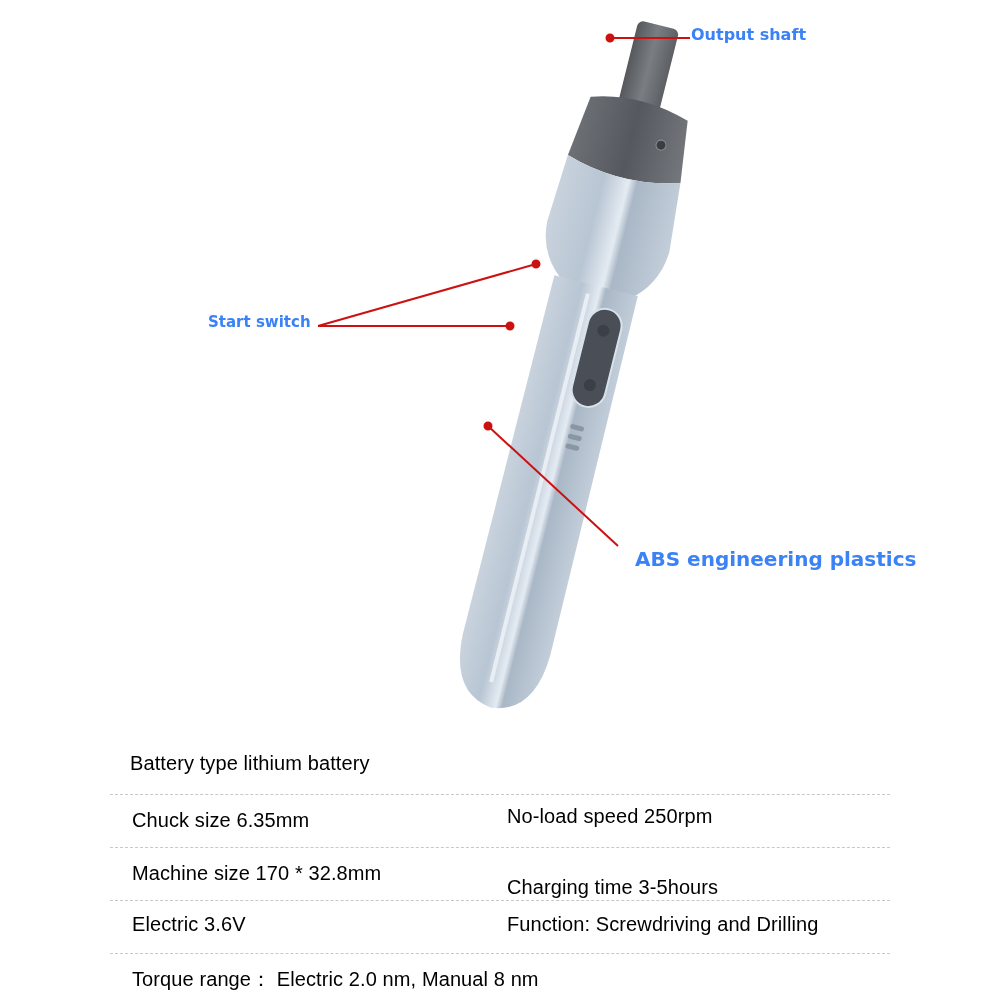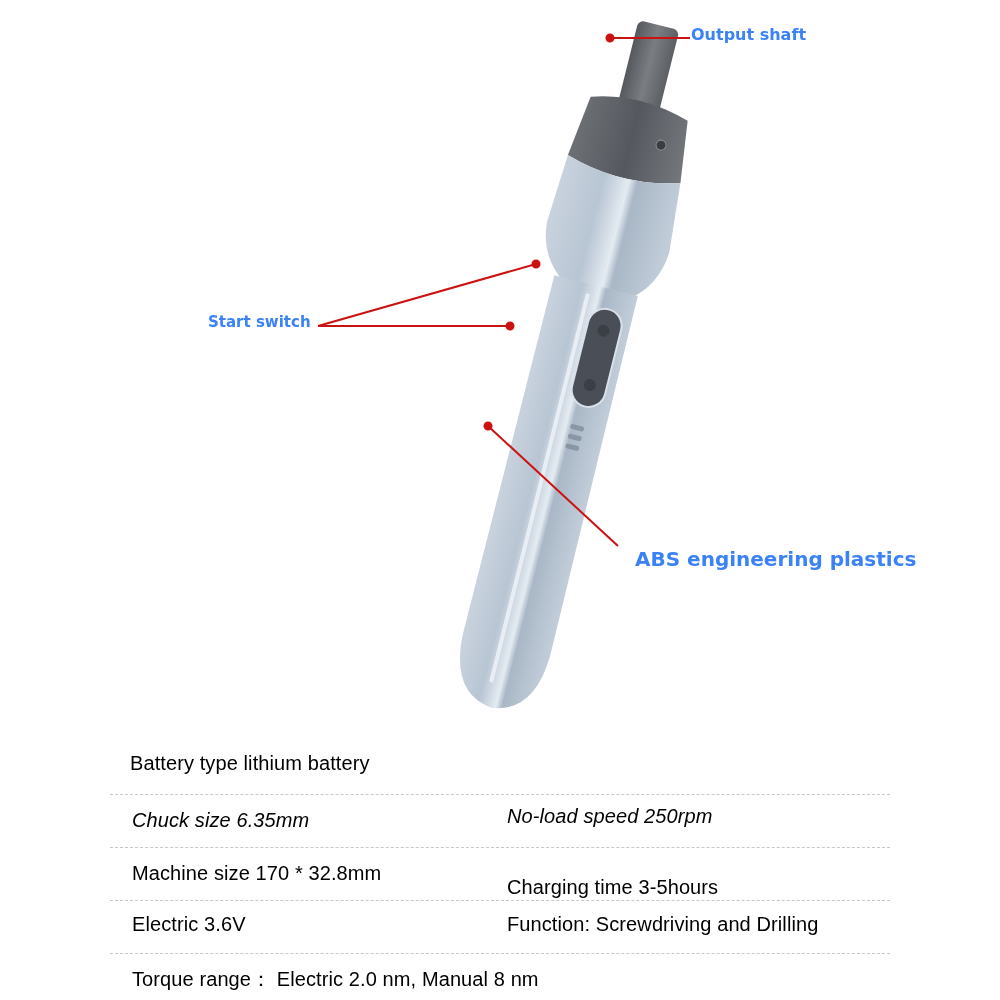--- a/index.html
+++ b/index.html
@@ -12,21 +12,21 @@
   .callout-switch { left: 208px; top: 313px; font-size: 15px; }
   .callout-abs { left: 591px; top: 547px; font-size: 20px; margin-left: 44px; }
   .spec-table { position: absolute; left: 110px; top: 742px; width: 780px; }
   .spec-row { position: relative; height: 52px; border-bottom: 1px dashed #c8c8c8; }
   .spec-row:last-child { border-bottom: 1px dashed #d8d8d8; }
   .spec-cell { position: absolute; top: 12px; font-size: 20px; color: #000000; white-space: nowrap;
                font-family: "Liberation Sans", "DejaVu Sans", sans-serif; letter-spacing: 0.1px; }
   .spec-left { left: 22px; }
   .spec-right { left: 397px; }
   .row-0 .spec-cell { top: 10px; left: 20px; }
-  .row-1 .spec-cell { top: 14px; font-style: italic; }
+  .row-1 .spec-cell { top: 14px; }
   .row-1 .spec-right { top: 10px; }
   .row-2 .spec-cell { top: 14px; }
   .row-2 .spec-right { top: 12px; margin-top: 16px; }
 </style>
 </head>
 <body>
 
 <div class="product-figure">
   <svg width="1000" height="740" viewBox="0 0 1000 740">
     <defs>

